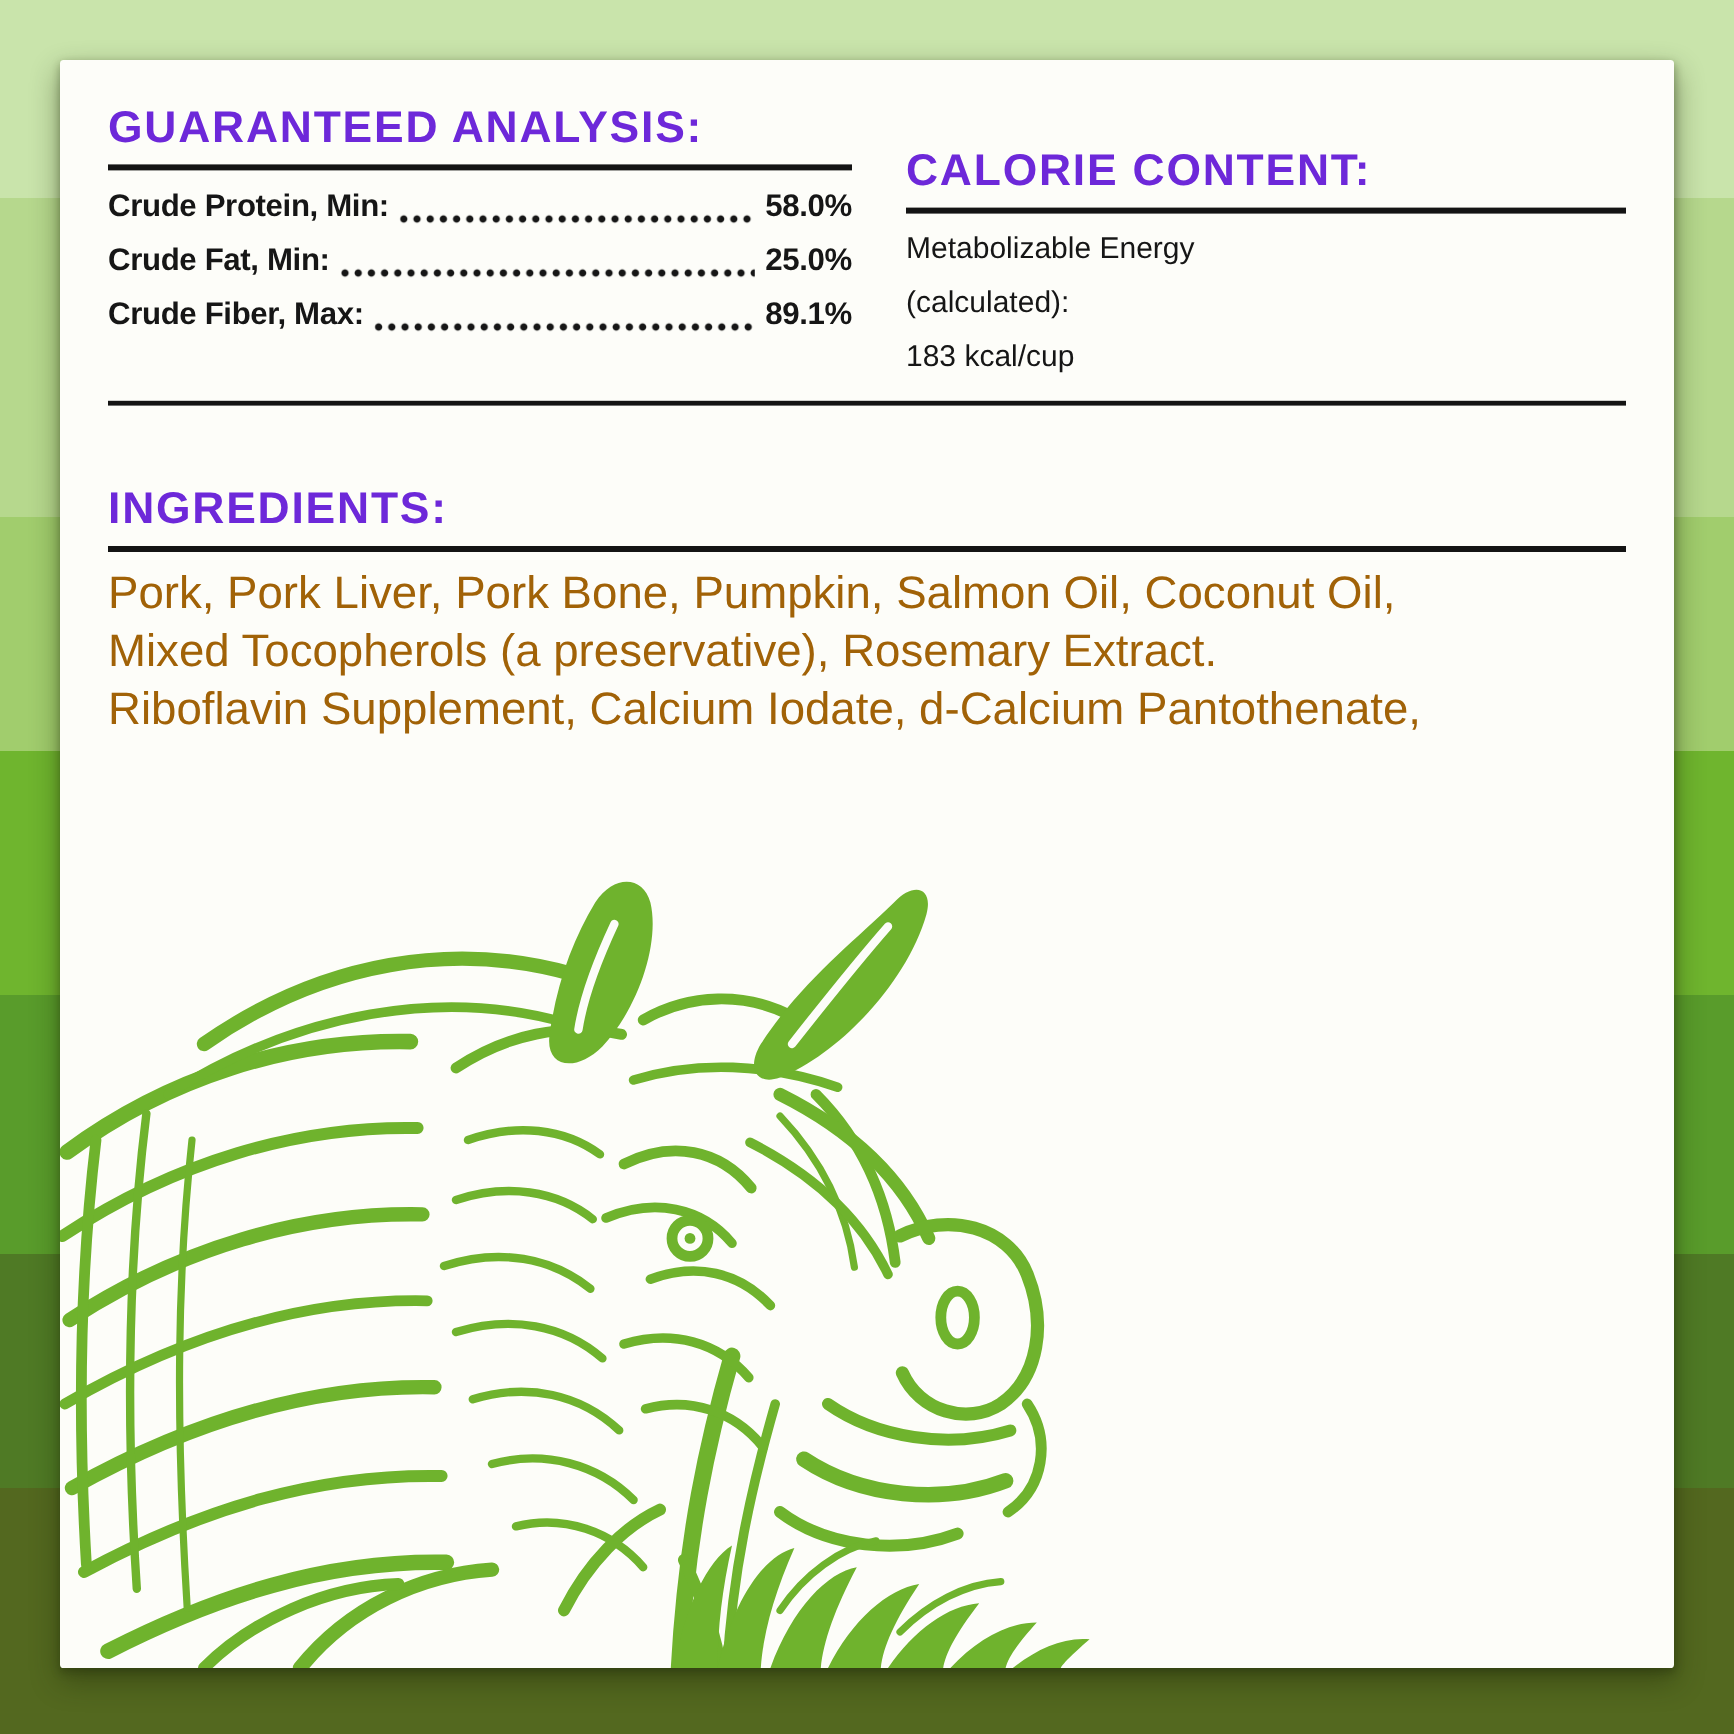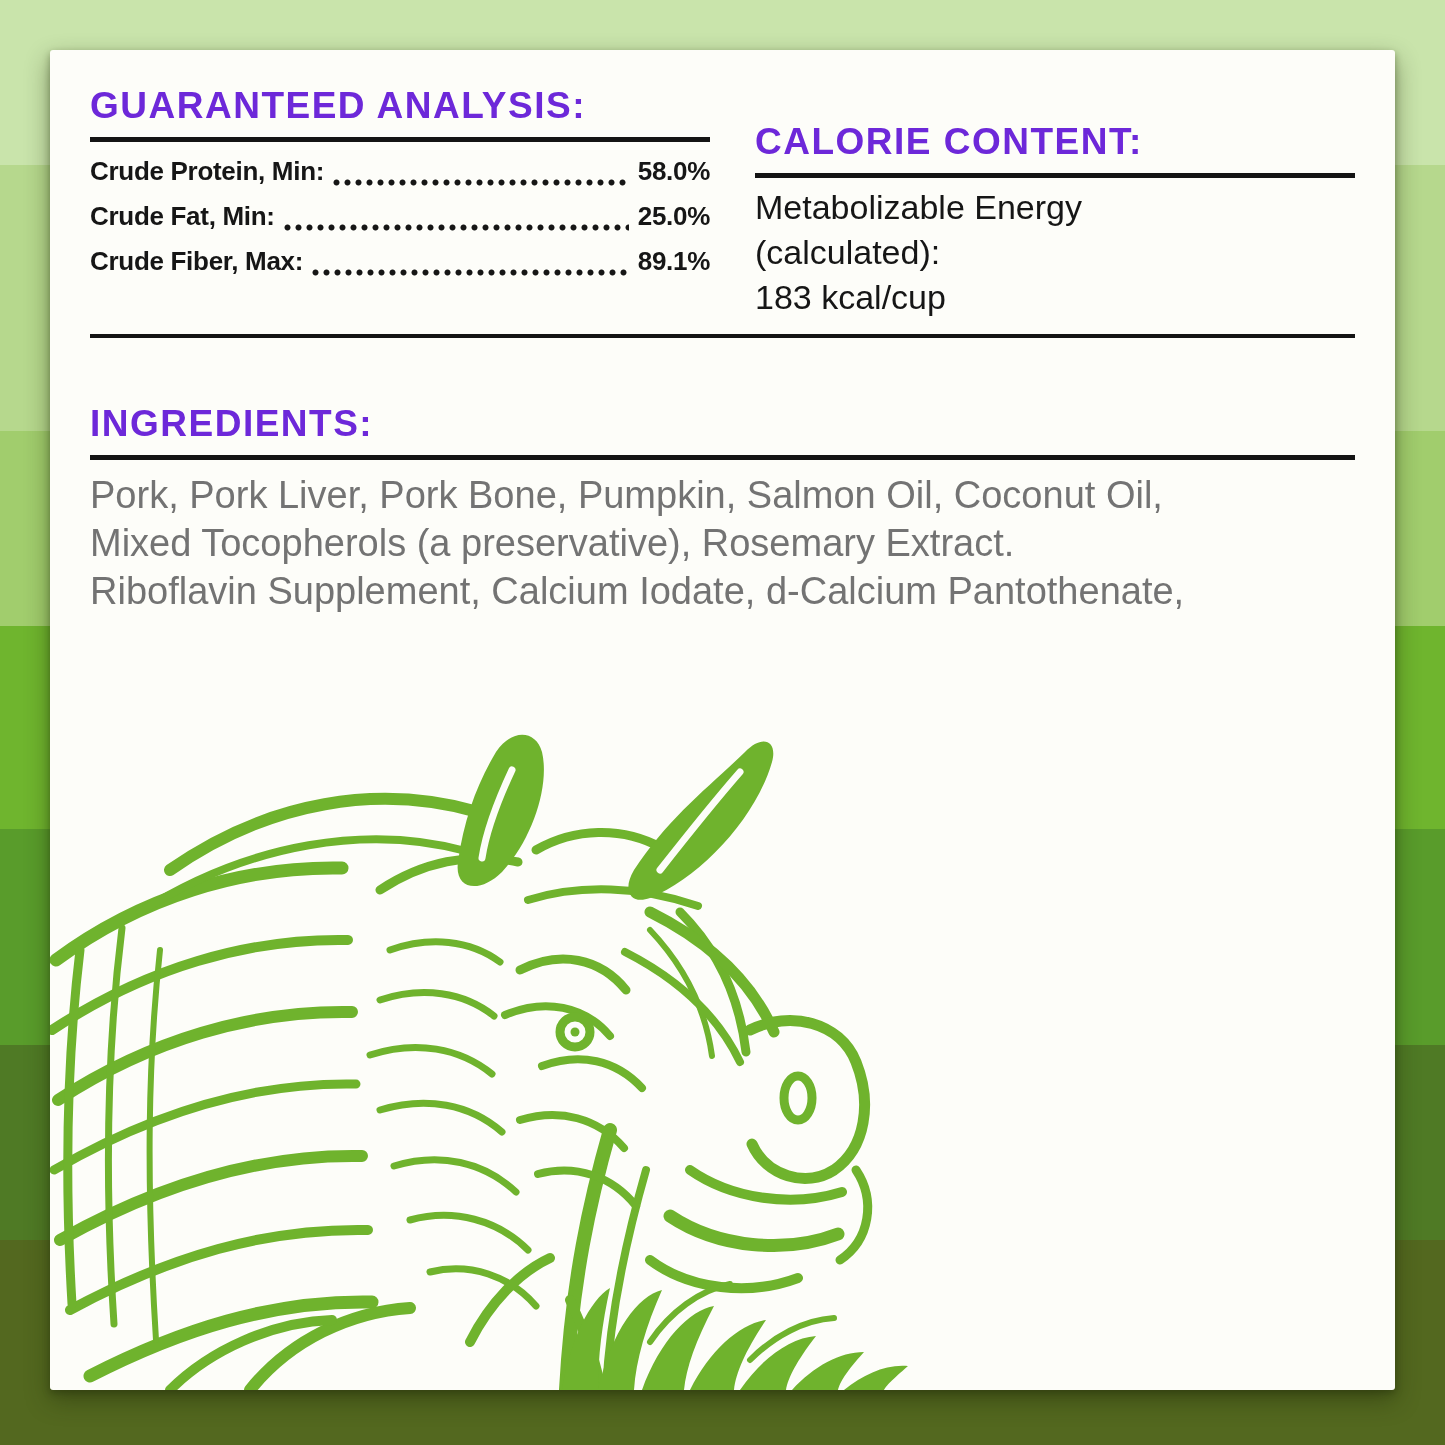--- a/index.html
+++ b/index.html
@@ -38,25 +38,25 @@
   .rows{margin-top:7px;}
   .ga-row{display:flex;align-items:baseline;font-size:26px;line-height:45px;font-weight:700;letter-spacing:-0.3px;}
   .ga-label{white-space:nowrap;}
   .ga-leader{
     flex:1;align-self:flex-end;height:7px;margin:0 9px 8px 9px;
     background-image:radial-gradient(circle at 3.5px 3.5px,#161616 2.6px,transparent 3.4px);
     background-size:11px 7px;background-repeat:repeat-x;
   }
   .ga-value{white-space:nowrap;font-weight:700;}
   .cal-lines{margin-top:7px;}
-  .cal-line{font-size:34px;line-height:45px;font-weight:400;white-space:nowrap;}
+  .cal-line{font-size:25px;line-height:45px;font-weight:400;white-space:nowrap;}
   .full-rule{border-top:4px solid #141414;margin-top:14px;}
   .ingredients{margin-top:64px;}
   .ing-lines{margin-top:11px;}
-  .ing-line{font-size:38px;line-height:48px;font-weight:400;white-space:nowrap;color:#737373;}
+  .ing-line{font-size:38px;line-height:48px;font-weight:400;white-space:nowrap;color:#a16207;}
   .pig{position:absolute;left:0;bottom:0;width:880px;height:690px;display:block;}
 </style>
 </head>
 <body>
 
 <div class="stage">
   <div class="card">
 
     <div class="columns">
 

